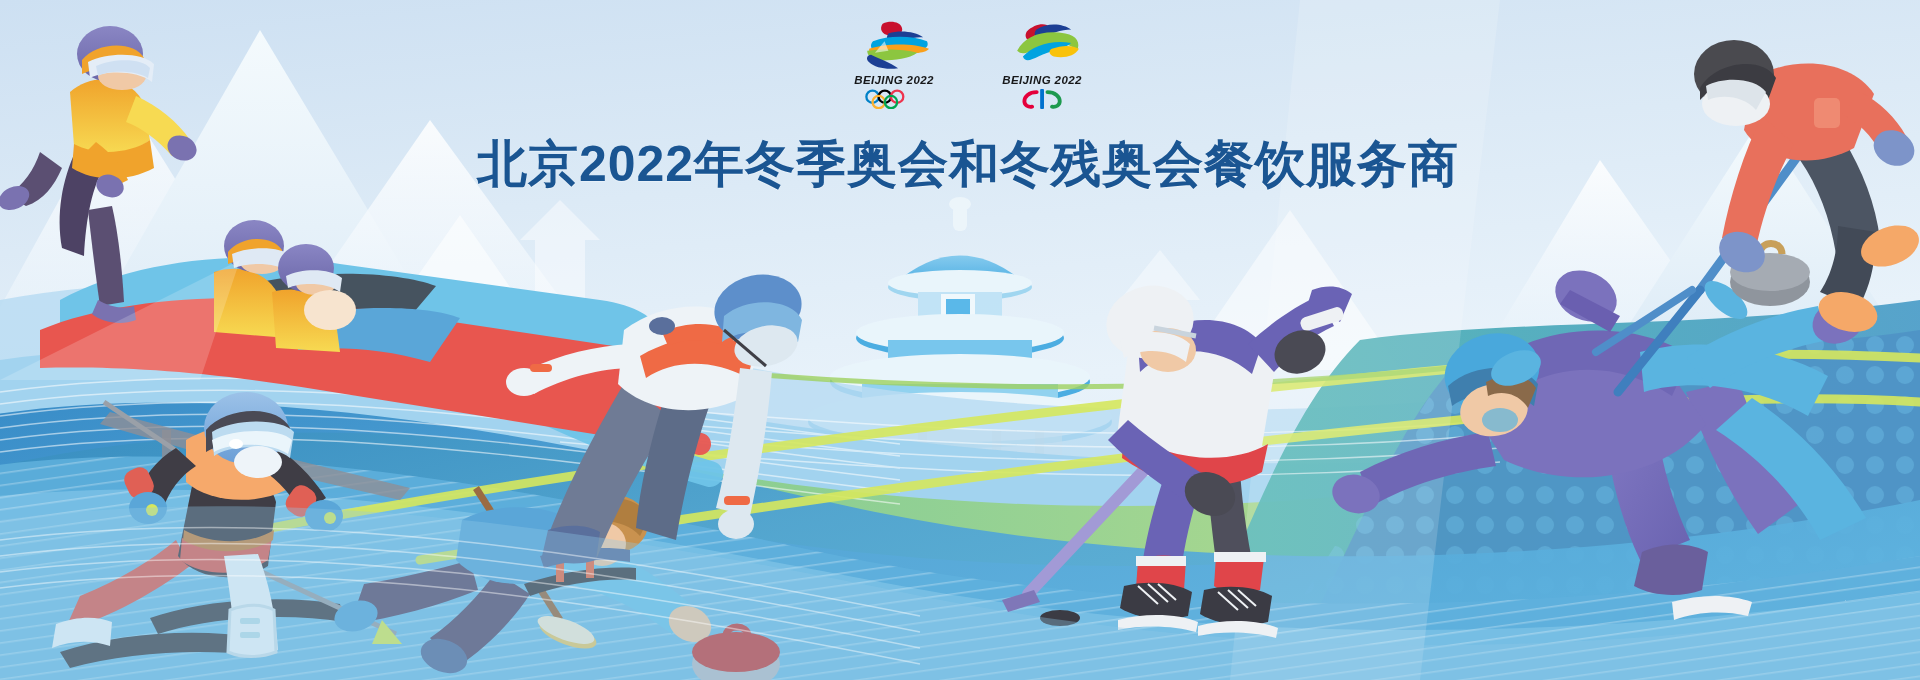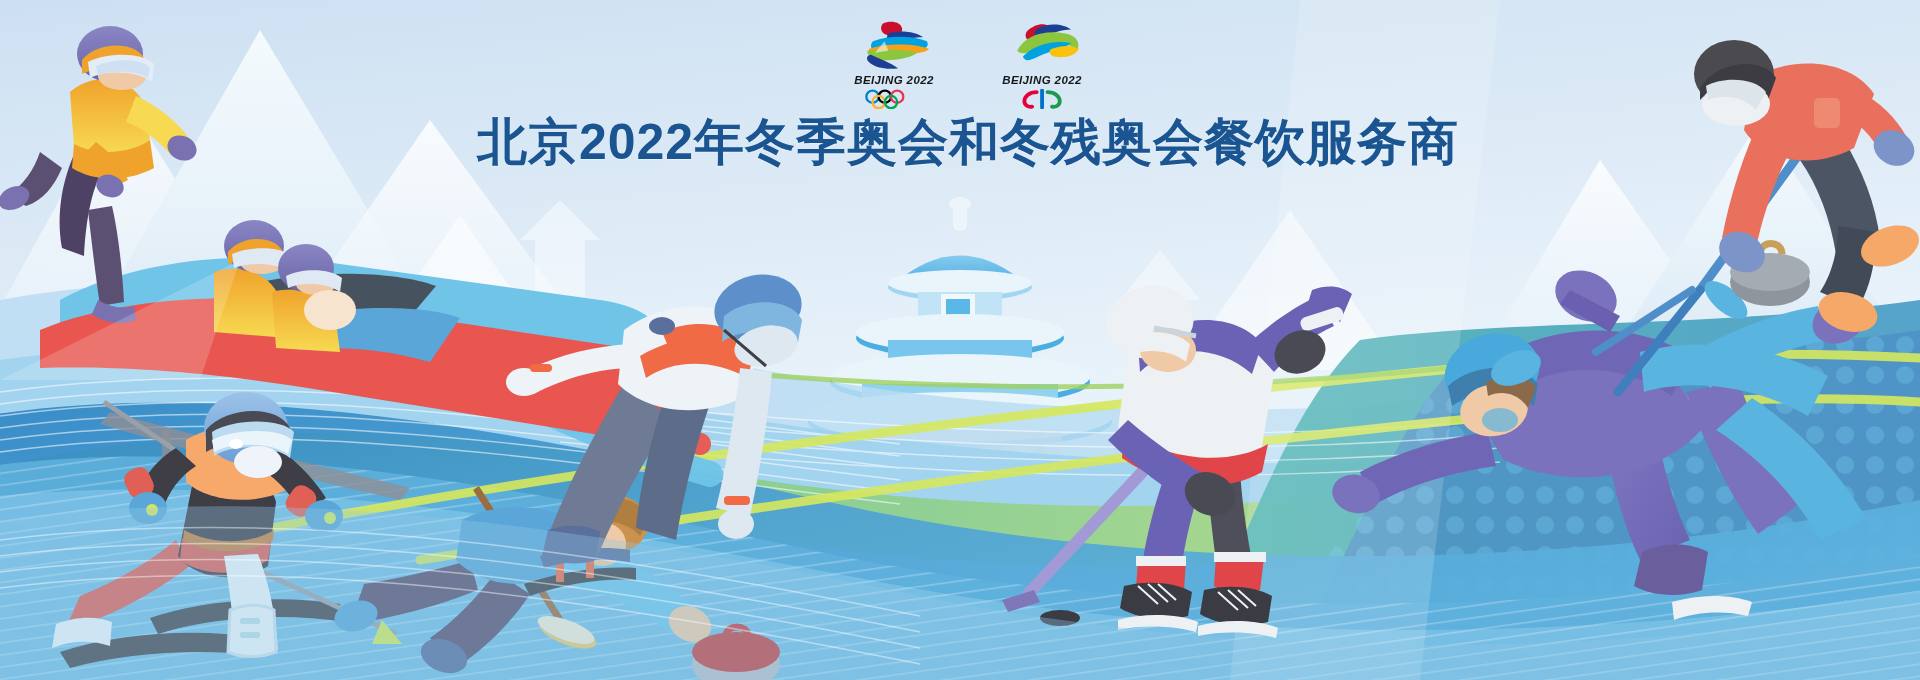--- a/index.html
+++ b/index.html
@@ -27,20 +27,21 @@
   .emblem .mark{ height:54px; }
   .emblem .wordmark{
     font-family:"Liberation Sans", sans-serif;
     font-weight:700; font-style:italic;
     font-size:11.5px; letter-spacing:.4px;
     color:#17181a; margin-top:2px; white-space:nowrap;
   }
   .emblem .rings{ margin-top:3px; height:20px; }
 
   #page-title{
+    margin-top:22px;
     font-family:"Liberation Sans", sans-serif;
     font-weight:700;
     font-size:50px;
     letter-spacing:1px;
     color:#1a5592;
     text-shadow:0 1px 0 rgba(255,255,255,.35);
     white-space:nowrap;
     pointer-events:auto;
   }
 </style>

